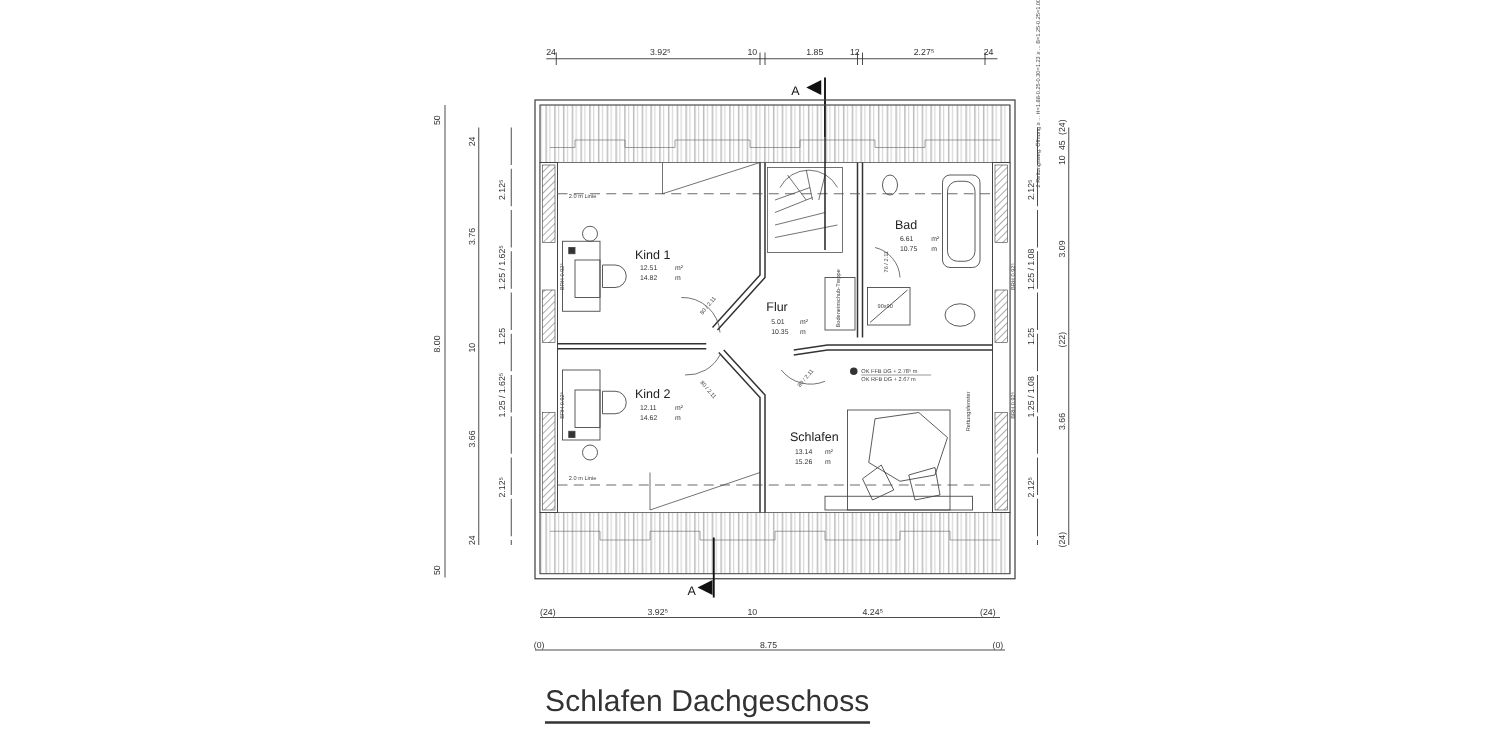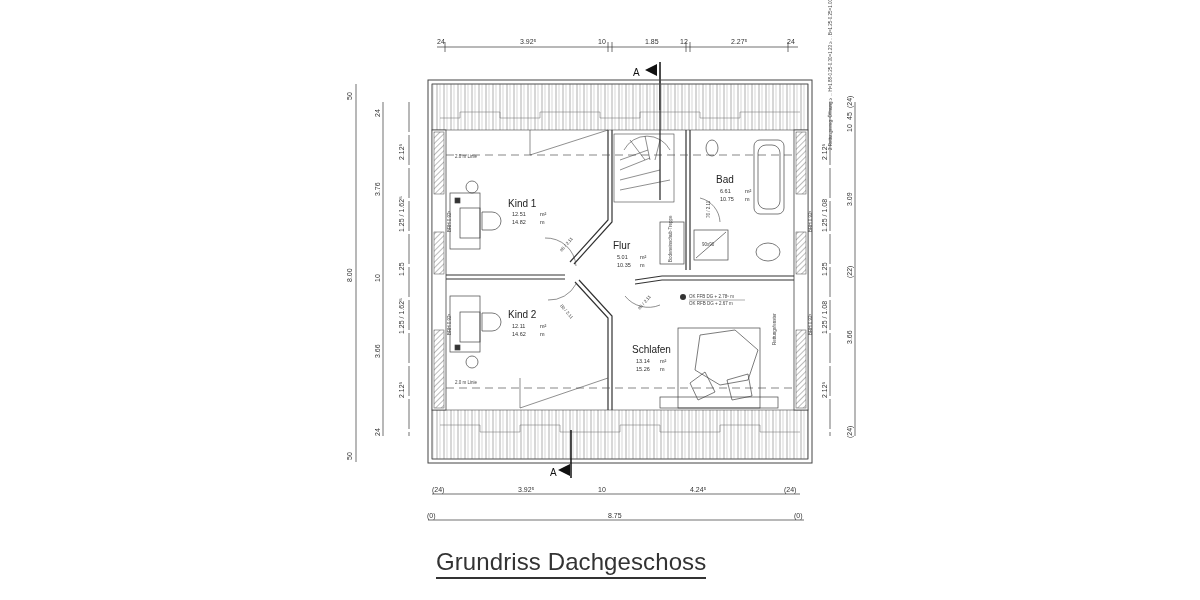--- a/index.html
+++ b/index.html
@@ -254,13 +254,13 @@
     <text class="dimtxt" transform="translate(852,108) rotate(-90)">(24)</text>
     <text class="dimtxt" transform="translate(852,206) rotate(-90)">3.09</text>
     <text class="dimtxt" transform="translate(852,278) rotate(-90)">(22)</text>
     <text class="dimtxt" transform="translate(852,344) rotate(-90)">3.66</text>
     <text class="dimtxt" transform="translate(852,438) rotate(-90)">(24)</text>
   </g>
 
   <text class="small" transform="translate(832,150) rotate(-90)" fill="#777">2 Rettungsweg: Öffnung ≥ ... H=1.88-0.25-0.30=1.23 ≥ ... B=1.25-0.25=1.00 ≥ 0.90</text>
 </svg>
 
-<div class="title">Grundriss Dachgeschoss</div>
+<div class="title">Schlafen Dachgeschoss</div>
 
 </body></html>

